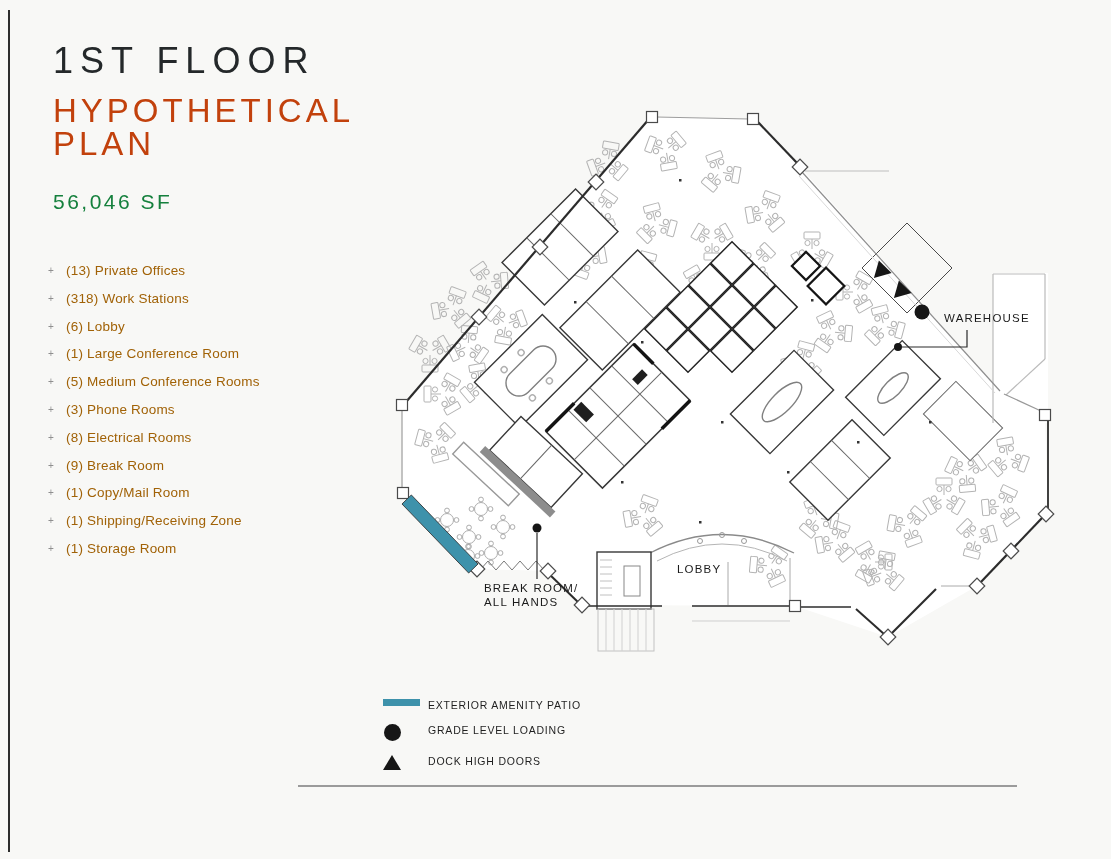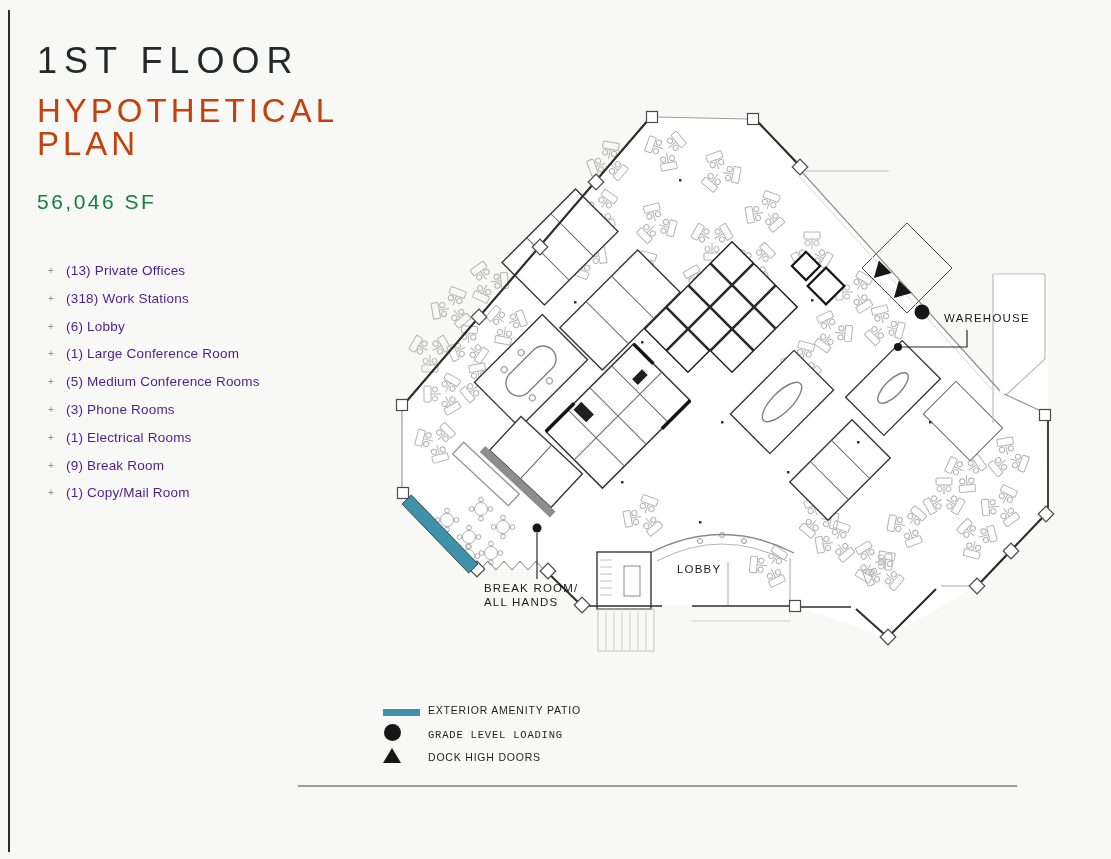--- a/index.html
+++ b/index.html
@@ -6,36 +6,36 @@
   html,body { width:1111px; height:859px; }
   body {
     position:relative; overflow:hidden;
     background:#f8f8f6;
     font-family:"Liberation Sans", sans-serif;
     color:#2b2b2b;
   }
   .left-rule { position:absolute; left:8px; top:10px; width:2px; height:842px; background:#2d2d2d; }
   .bottom-rule { position:absolute; left:298px; top:785px; width:719px; height:2px; background:#9b9b9b; }
 
-  .titleblock { position:absolute; left:37px; top:40px; width:300px; }
+  .titleblock { position:absolute; left:53px; top:40px; width:300px; }
   .title { font-size:36px; font-weight:300; letter-spacing:7px; color:#24282a; }
   .subtitle { margin-top:12px; width:262px; font-size:33px; font-weight:300; letter-spacing:4px; line-height:33px; color:#c2410c; }
   .area { margin-top:30px; font-size:21px; font-weight:400; letter-spacing:2.5px; color:#15803d; }
 
   .program { position:absolute; left:48px; top:263px; list-style:none; }
-  .program li { display:flex; align-items:baseline; height:27.8px; font-size:13.5px; letter-spacing:0.2px; color:#4c1d95; font-weight:400; }
+  .program li { display:flex; align-items:baseline; height:27.8px; font-size:13.5px; letter-spacing:0.2px; color:#a16207; font-weight:400; }
   .bullet { width:18px; color:#8f8f8f; font-size:10px; position:relative; top:-1px; }
   .bullet::before { content:"+"; }
 
   svg.plan { position:absolute; left:0; top:0; }
   svg text { font-family:"Liberation Sans", sans-serif; font-size:11.5px; letter-spacing:1.2px; fill:#1b1b1b; }
 
   .legend { position:absolute; left:383px; top:699px; }
-  .legend-row { display:flex; align-items:flex-end; height:17px; margin-bottom:8px; }
-  .legend-row:nth-child(2){ margin-bottom:5px;font-family:Liberation Mono, monospace; }
+  .legend-row { display:flex; align-items:flex-start; height:17px; margin-bottom:8px; }
+  .legend-row:nth-child(2){ margin-bottom:14px; }
   .sym { width:45px; display:flex; align-items:center; }
   .sym-bar { width:37px; height:7px; background:#3E92AB; }
   .sym-circle { width:17px; height:17px; border-radius:50%; background:#161616; margin-left:1px; }
   .sym-tri { width:0; height:0; border-left:9px solid transparent; border-right:9px solid transparent; border-bottom:15px solid #161616; margin-left:0px; }
   .legend-label { font-size:10.5px; letter-spacing:0.8px; color:#1f1f1f; }
 </style>
 </head>
 <body>
 
 <div class="left-rule"></div>
@@ -67,29 +67,37 @@
   <li>
       <span class="bullet"></span>
       <span>(5) Medium Conference Rooms</span>
     </li>
   <li>
       <span class="bullet"></span>
       <span>(3) Phone Rooms</span>
     </li>
   <li>
       <span class="bullet"></span>
-      <span>(1) Electrical Rooms</span>
+      <span>(8) Electrical Rooms</span>
     </li>
   <li>
       <span class="bullet"></span>
       <span>(9) Break Room</span>
     </li>
   <li>
       <span class="bullet"></span>
       <span>(1) Copy/Mail Room</span>
+    </li>
+  <li>
+      <span class="bullet"></span>
+      <span>(1) Shipping/Receiving Zone</span>
+    </li>
+  <li>
+      <span class="bullet"></span>
+      <span>(1) Storage Room</span>
     </li>
 </ul>
 
 <svg class="plan" width="1111" height="859" viewBox="0 0 1111 859">
   <defs>
     <g id="desk">
       <line x1="0" y1="-3" x2="0" y2="-13"></line>
       <rect x="-8" y="-20" width="16" height="7" rx="1"></rect>
       <circle cx="-4.5" cy="-9" r="2.6"></circle>
       <circle cx="4.5" cy="-9" r="2.6"></circle>

